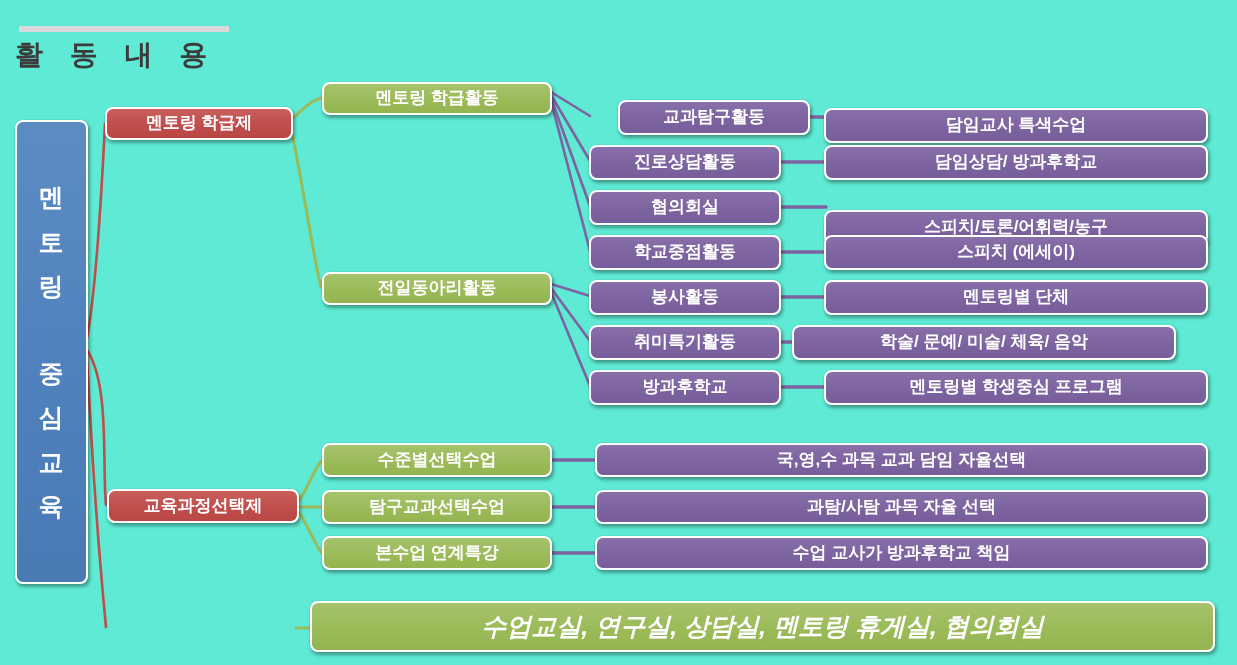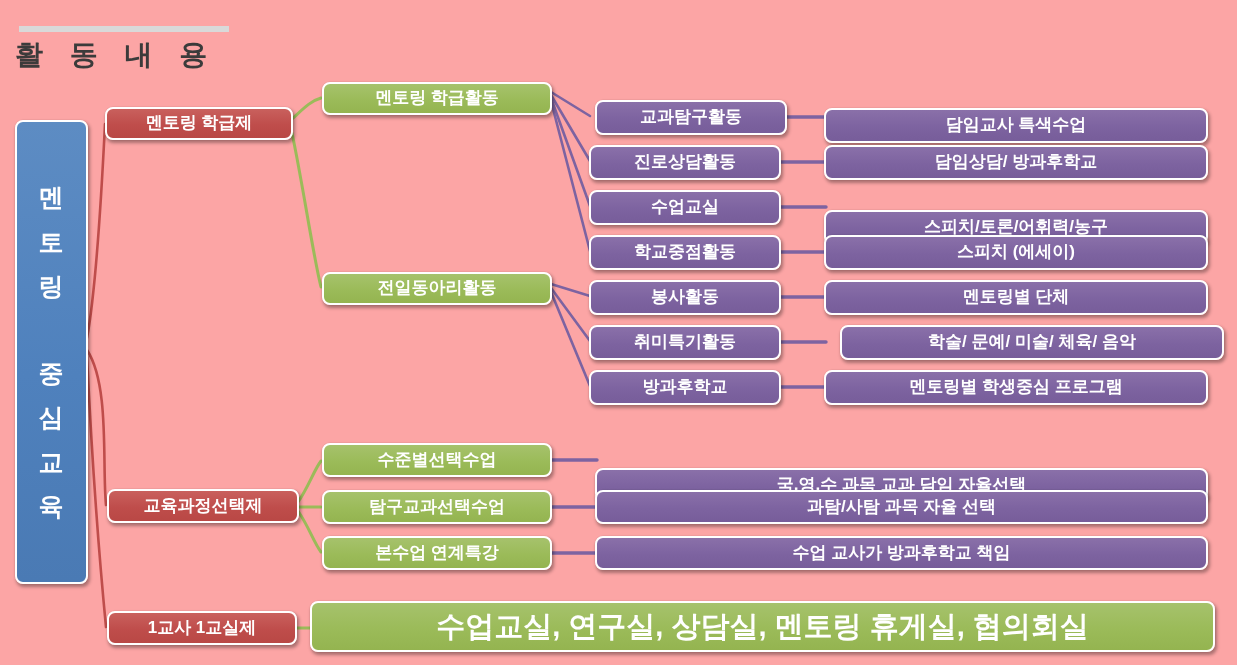--- a/index.html
+++ b/index.html
@@ -1,17 +1,17 @@
 <!DOCTYPE html>
 <html><head>
 <meta charset="utf-8">
 <style>
   html,body{margin:0;padding:0;background:#ffffff;}
   #canvas{
-    position:relative;width:1237px;height:665px;background:#fca5a5;overflow:hidden;
+    position:relative;width:1237px;height:665px;background:#5eead4;overflow:hidden;
     font-family:"Liberation Sans",sans-serif;
   }
   #wires{position:absolute;left:0;top:0;width:1237px;height:665px;z-index:0;}
   .node{
     position:absolute;z-index:1;display:flex;align-items:center;justify-content:center;
     color:#ffffff;font-weight:bold;text-align:center;
     border:2.5px solid #ffffff;border-radius:8px;box-sizing:border-box;
     box-shadow:0 0 0 0.5px rgba(0,0,0,0.06),1.5px 2.5px 3.5px rgba(0,0,0,0.33);
     font-size:17px;line-height:1.1;white-space:nowrap;
   }
@@ -19,21 +19,21 @@
   .green {background:linear-gradient(180deg,#a6c26c 0%,#9bbb59 55%,#94b450 100%);}
   .purple{background:linear-gradient(180deg,#8a70a9 0%,#7d63a0 55%,#775d9a 100%);}
   .blue  {background:linear-gradient(180deg,#5d8cc3 0%,#4f81bd 55%,#4a7ab4 100%);}
   .root-box{flex-direction:column;justify-content:center;gap:42px;}
   .root-chars{white-space:pre-line;font-size:25px;font-weight:bold;line-height:1.78;letter-spacing:1px;}
   .title-bar{position:absolute;z-index:1;background:#d9d9d9;}
   .page-title{
     position:absolute;z-index:1;color:#3b3b3b;font-size:28px;font-weight:bold;
     letter-spacing:5px;word-spacing:9px;white-space:nowrap;
   }
-  .big-label{font-size:29px;}
+  .big-label{font-size:25px;font-style:italic;}
 </style>
 </head>
 <body>
 
 <div id="canvas">
 
   <svg id="wires" viewBox="0 0 1237 665" xmlns="http://www.w3.org/2000/svg">
 
     <g stroke="#bf4d4b" stroke-width="2.6" fill="none" stroke-linecap="round">
       <path d="M 87,338 C 96,290 102,185 105,124"></path>
@@ -82,44 +82,43 @@
 토
 링</span>
     <span class="root-chars">중
 심
 교
 육</span>
   </div>
 
   <div class="node red" style="left:105px;top:107px;width:188px;height:33px;">멘토링 학급제</div>
   <div class="node red" style="left:107px;top:489px;width:192px;height:34px;">교육과정선택제</div>
-  <div class="node red" style="left:107px;top:611px;width:190px;height:34px;">1교사 1교실제</div>
 
   <div class="node green" style="left:322px;top:82px;width:230px;height:33px;">멘토링 학급활동</div>
   <div class="node green" style="left:322px;top:272px;width:230px;height:33px;">전일동아리활동</div>
 
-  <div class="node purple" style="left:595px;top:100px;width:192px;height:35px;">교과탐구활동</div>
+  <div class="node purple" style="left:618px;top:100px;width:192px;height:35px;">교과탐구활동</div>
   <div class="node purple" style="left:589px;top:145px;width:192px;height:35px;">진로상담활동</div>
-  <div class="node purple" style="left:589px;top:190px;width:192px;height:35px;">수업교실</div>
+  <div class="node purple" style="left:589px;top:190px;width:192px;height:35px;">협의회실</div>
   <div class="node purple" style="left:589px;top:235px;width:192px;height:35px;">학교중점활동</div>
   <div class="node purple" style="left:589px;top:280px;width:192px;height:35px;">봉사활동</div>
   <div class="node purple" style="left:589px;top:325px;width:192px;height:35px;">취미특기활동</div>
   <div class="node purple" style="left:589px;top:370px;width:192px;height:35px;">방과후학교</div>
 
   <div class="node purple" style="left:824px;top:108px;width:384px;height:35px;">담임교사 특색수업</div>
   <div class="node purple" style="left:824px;top:145px;width:384px;height:35px;">담임상담/ 방과후학교</div>
   <div class="node purple" style="left:824px;top:190px;width:384px;height:35px;margin-top:20px;">스피치/토론/어휘력/농구</div>
   <div class="node purple" style="left:824px;top:235px;width:384px;height:35px;">스피치 (에세이)</div>
   <div class="node purple" style="left:824px;top:280px;width:384px;height:35px;">멘토링별 단체</div>
-  <div class="node purple" style="left:840px;top:325px;width:384px;height:35px;">학술/ 문예/ 미술/ 체육/ 음악</div>
+  <div class="node purple" style="left:792px;top:325px;width:384px;height:35px;">학술/ 문예/ 미술/ 체육/ 음악</div>
   <div class="node purple" style="left:824px;top:370px;width:384px;height:35px;">멘토링별 학생중심 프로그램</div>
 
   <div class="node green" style="left:322px;top:443px;width:230px;height:34px;">수준별선택수업</div>
   <div class="node green" style="left:322px;top:490px;width:230px;height:34px;">탐구교과선택수업</div>
   <div class="node green" style="left:322px;top:536px;width:230px;height:34px;">본수업 연계특강</div>
 
-  <div class="node purple" style="left:595px;top:443px;width:613px;height:34px;margin-top:25px;">국,영,수 과목 교과 담임 자율선택</div>
+  <div class="node purple" style="left:595px;top:443px;width:613px;height:34px;">국,영,수 과목 교과 담임 자율선택</div>
   <div class="node purple" style="left:595px;top:490px;width:613px;height:34px;">과탐/사탐 과목 자율 선택</div>
   <div class="node purple" style="left:595px;top:536px;width:613px;height:34px;">수업 교사가 방과후학교 책임</div>
 
   <div class="node green big-label" style="left:310px;top:601px;width:905px;height:51px;">수업교실, 연구실, 상담실, 멘토링 휴게실, 협의회실</div>
 
 </div>
 
 </body></html>

